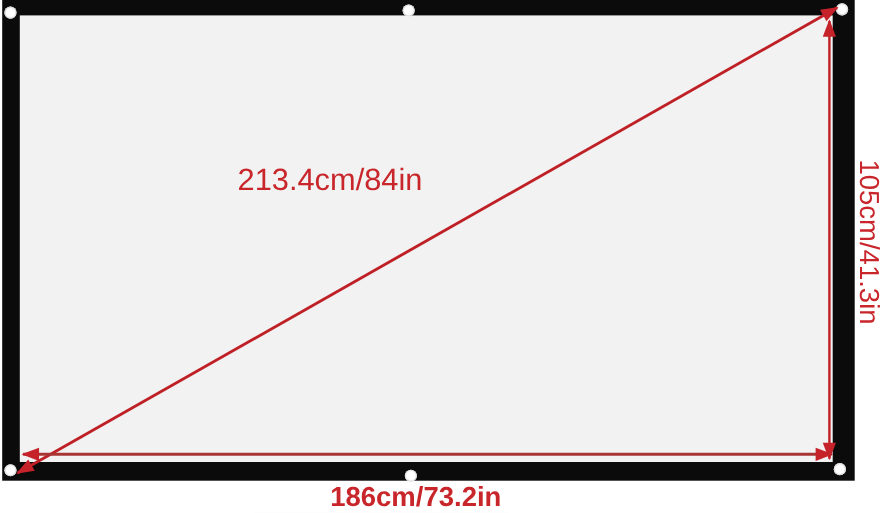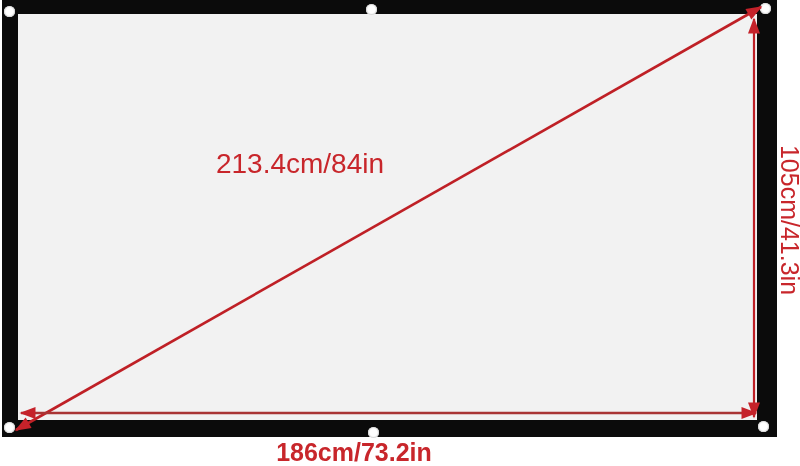--- a/index.html
+++ b/index.html
@@ -70,21 +70,21 @@
     text-align: center;
     font-size: 28px;
   }
   .label-height {
     left: 789px;
     top: 220px;
     transform: translate(-50%, -50%) rotate(90deg);
     font-size: 25px;
   }
   .label-width {
-    left: 224px;
+    left: 248px;
     top: 438px;
     width: 260px;
     text-align: center;
     font-size: 25px;
     font-weight: bold;
   }
 </style>
 </head>
 <body>
 

